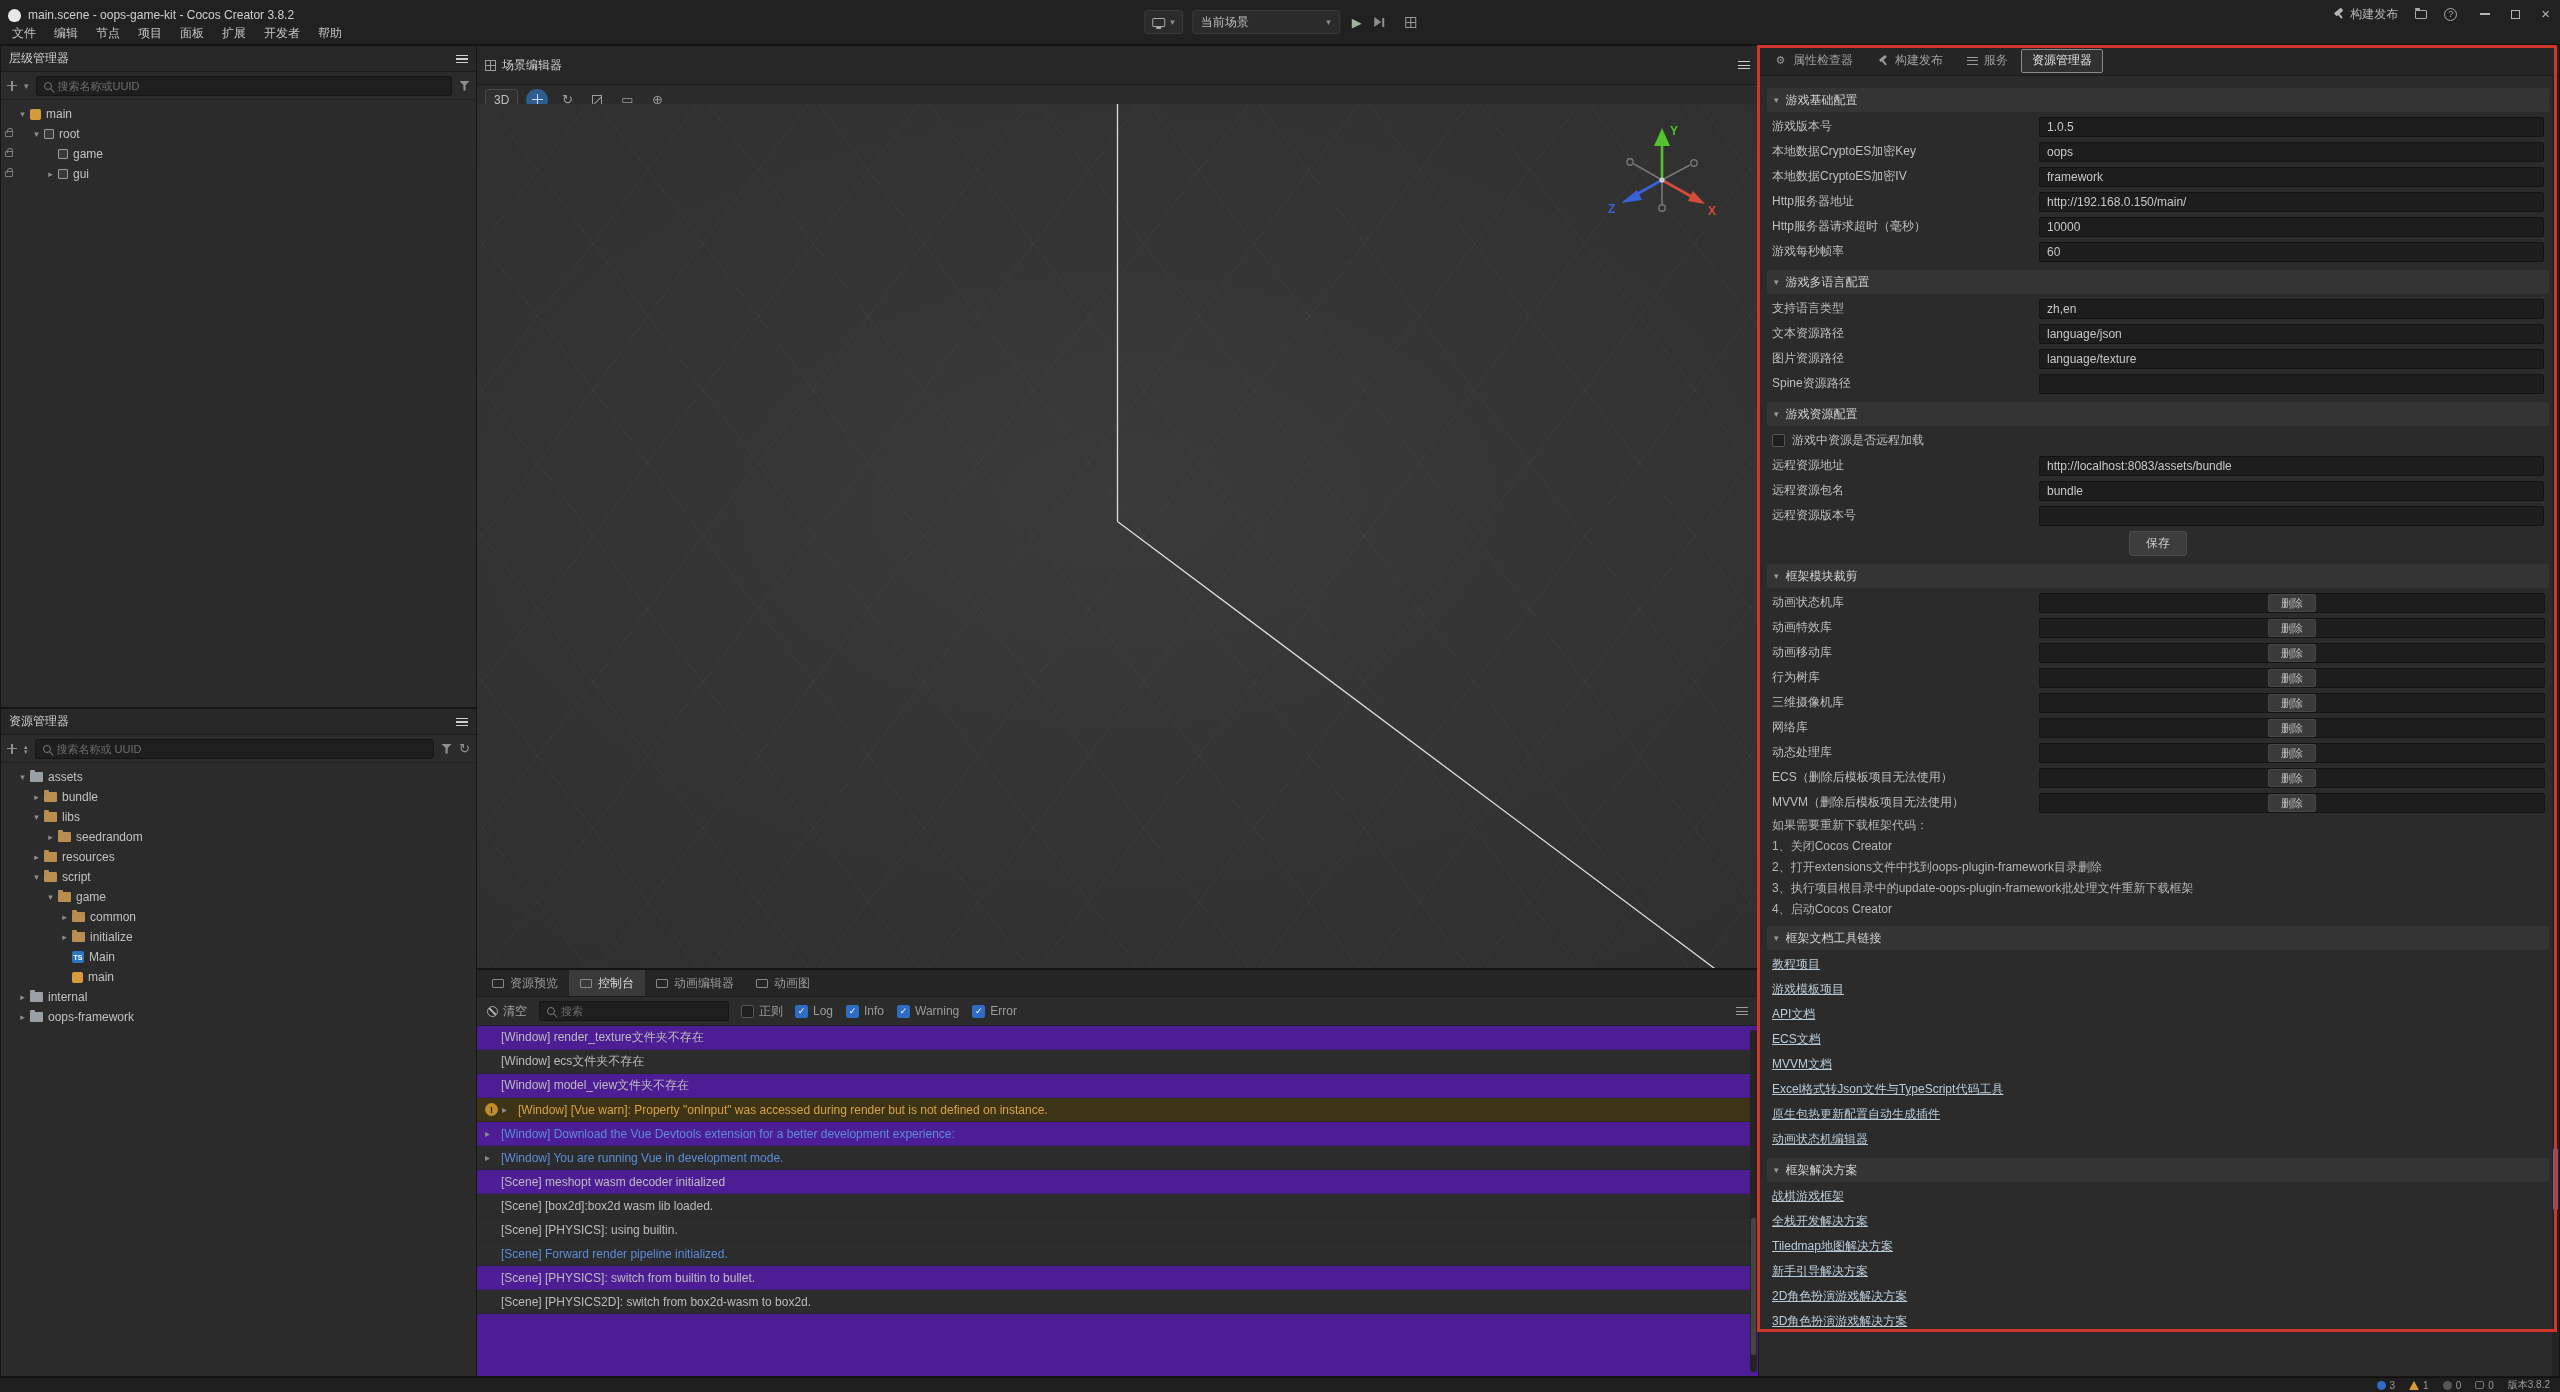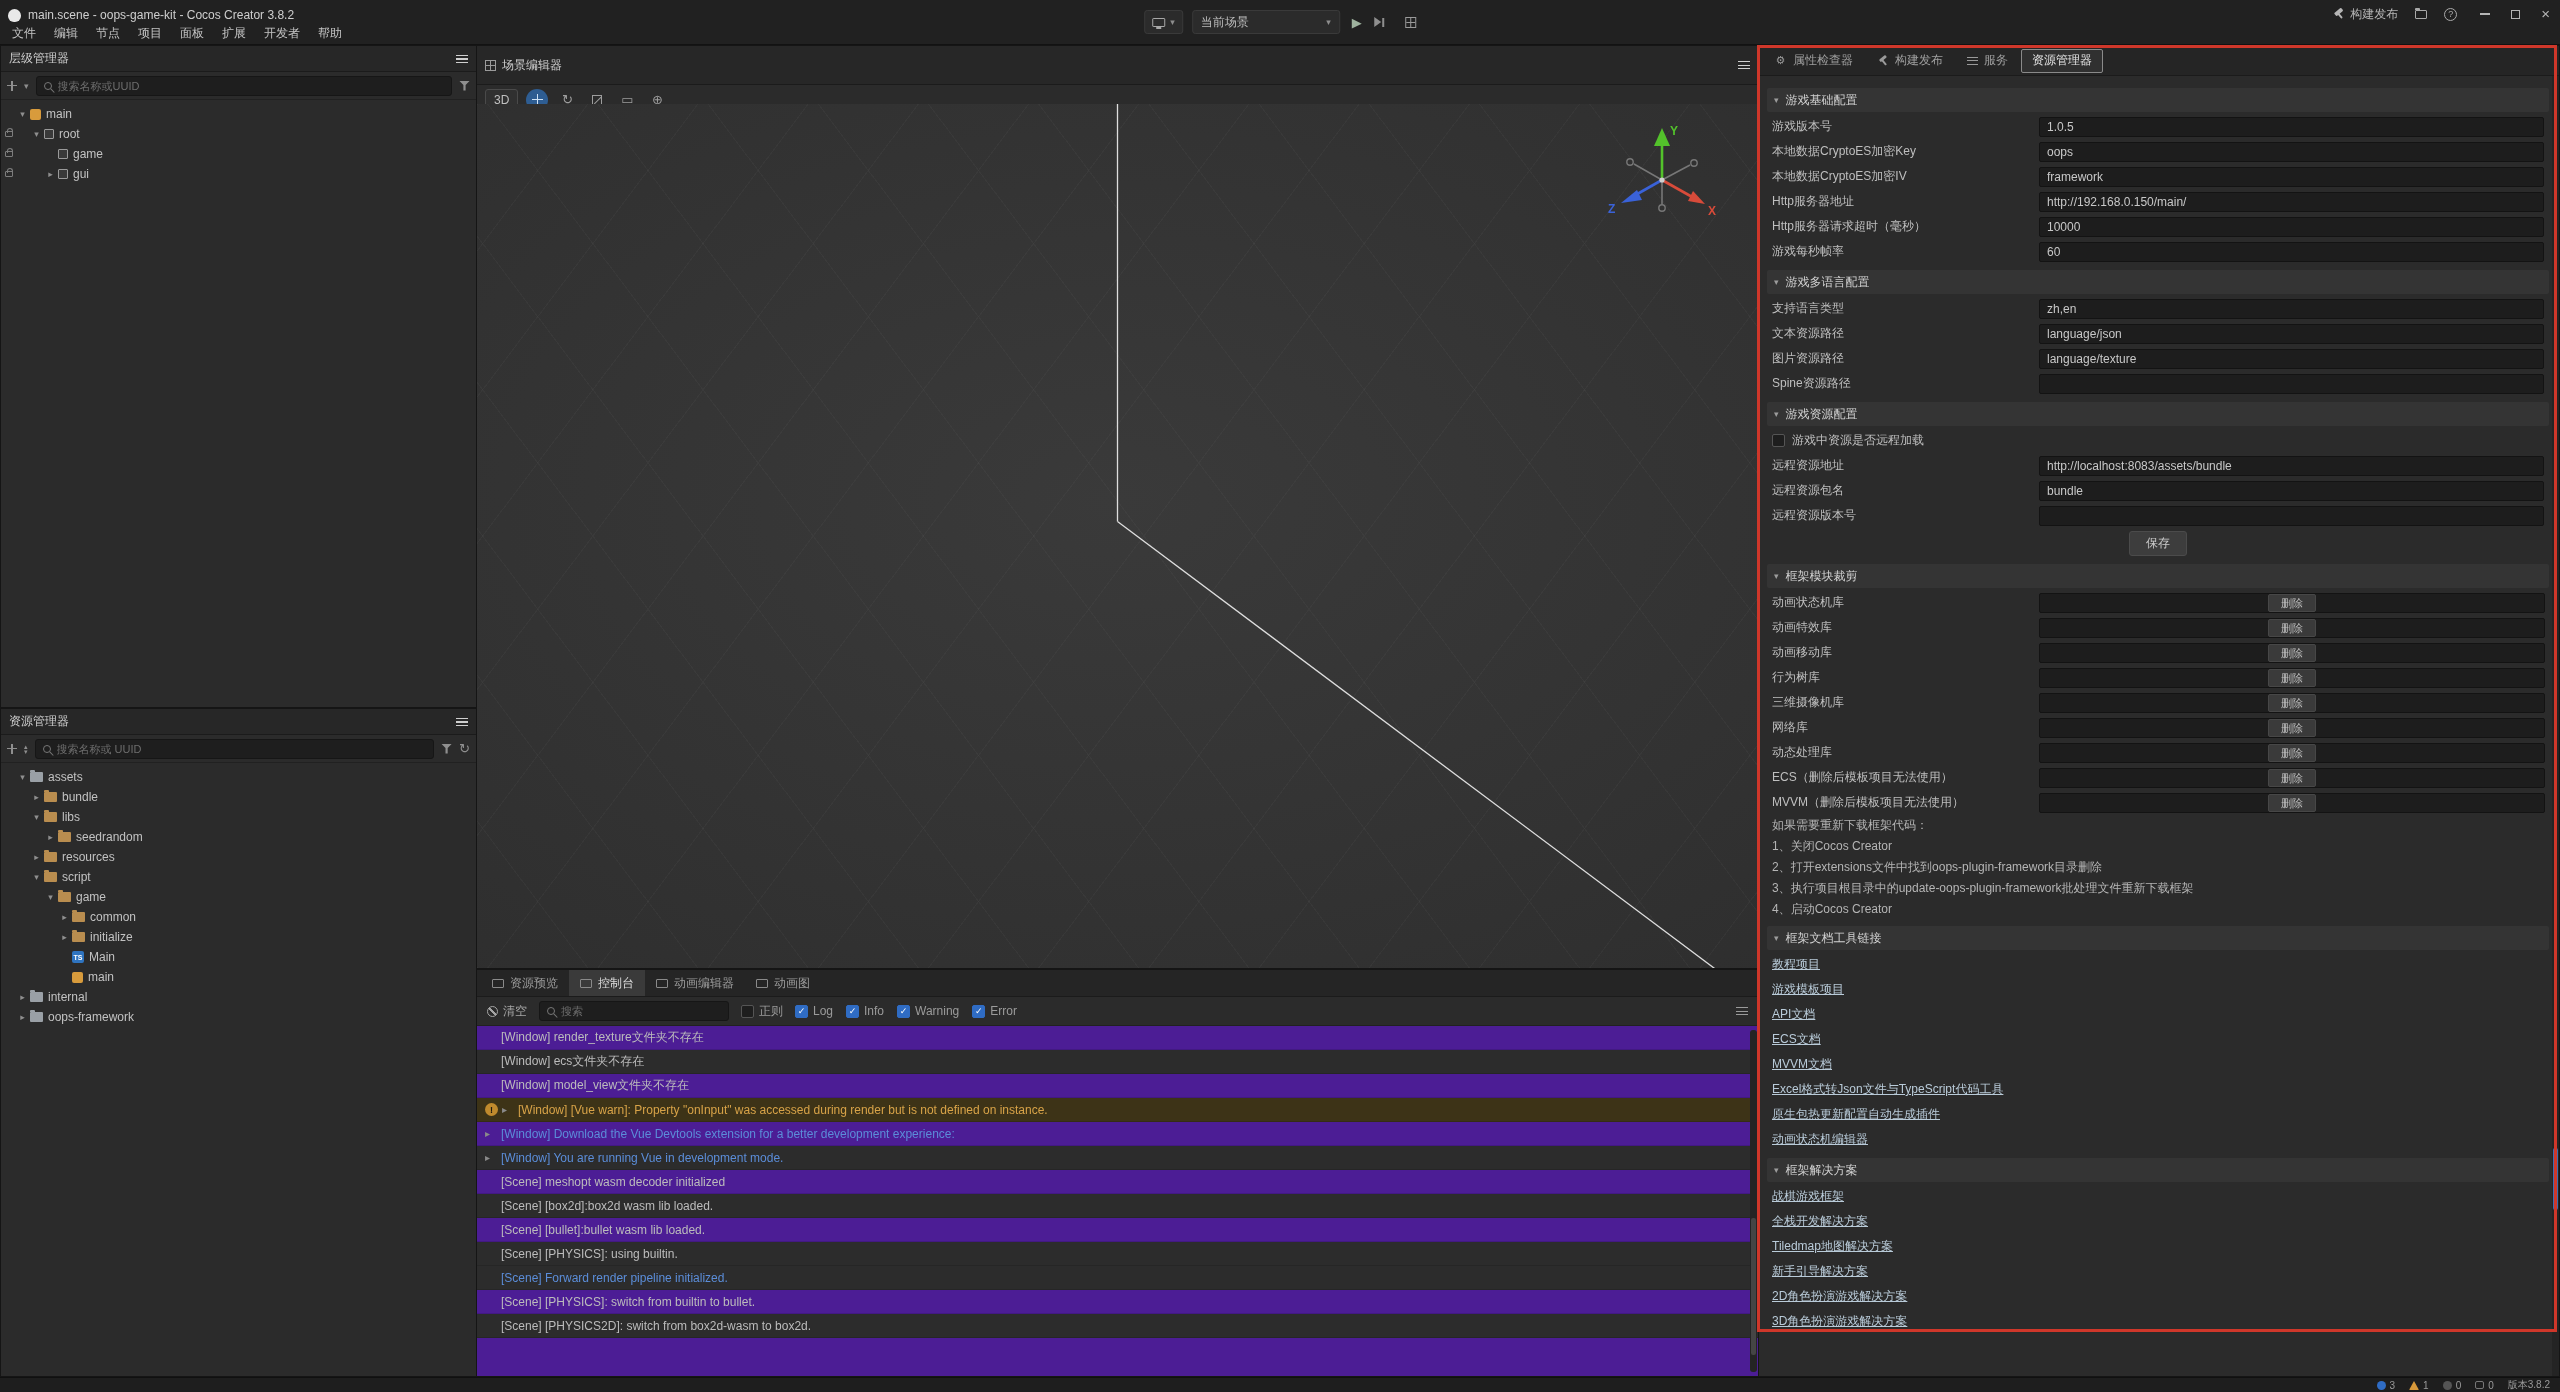--- a/index.html
+++ b/index.html
@@ -551,25 +551,20 @@
       <div class="lg-row lg-plain">
 
     <span class="lg-arrow" style="visibility: hidden;"></span>
     <span class="lg-text">[Scene] meshopt wasm decoder initialized</span>
   </div>
       <div class="lg-row lg-plain alt">
 
     <span class="lg-arrow" style="visibility: hidden;"></span>
     <span class="lg-text">[Scene] [box2d]:box2d wasm lib loaded.</span>
   </div>
-      <div class="lg-row lg-plain">
-
-    <span class="lg-arrow" style="visibility: hidden;"></span>
-    <span class="lg-text">[Scene] [bullet]:bullet wasm lib loaded.</span>
-  </div>
       <div class="lg-row lg-plain alt">
 
     <span class="lg-arrow" style="visibility: hidden;"></span>
     <span class="lg-text">[Scene] [PHYSICS]: using builtin.</span>
   </div>
       <div class="lg-row lg-link alt">
 
     <span class="lg-arrow" style="visibility: hidden;"></span>
     <span class="lg-text">[Scene] Forward render pipeline initialized.</span>
   </div>

